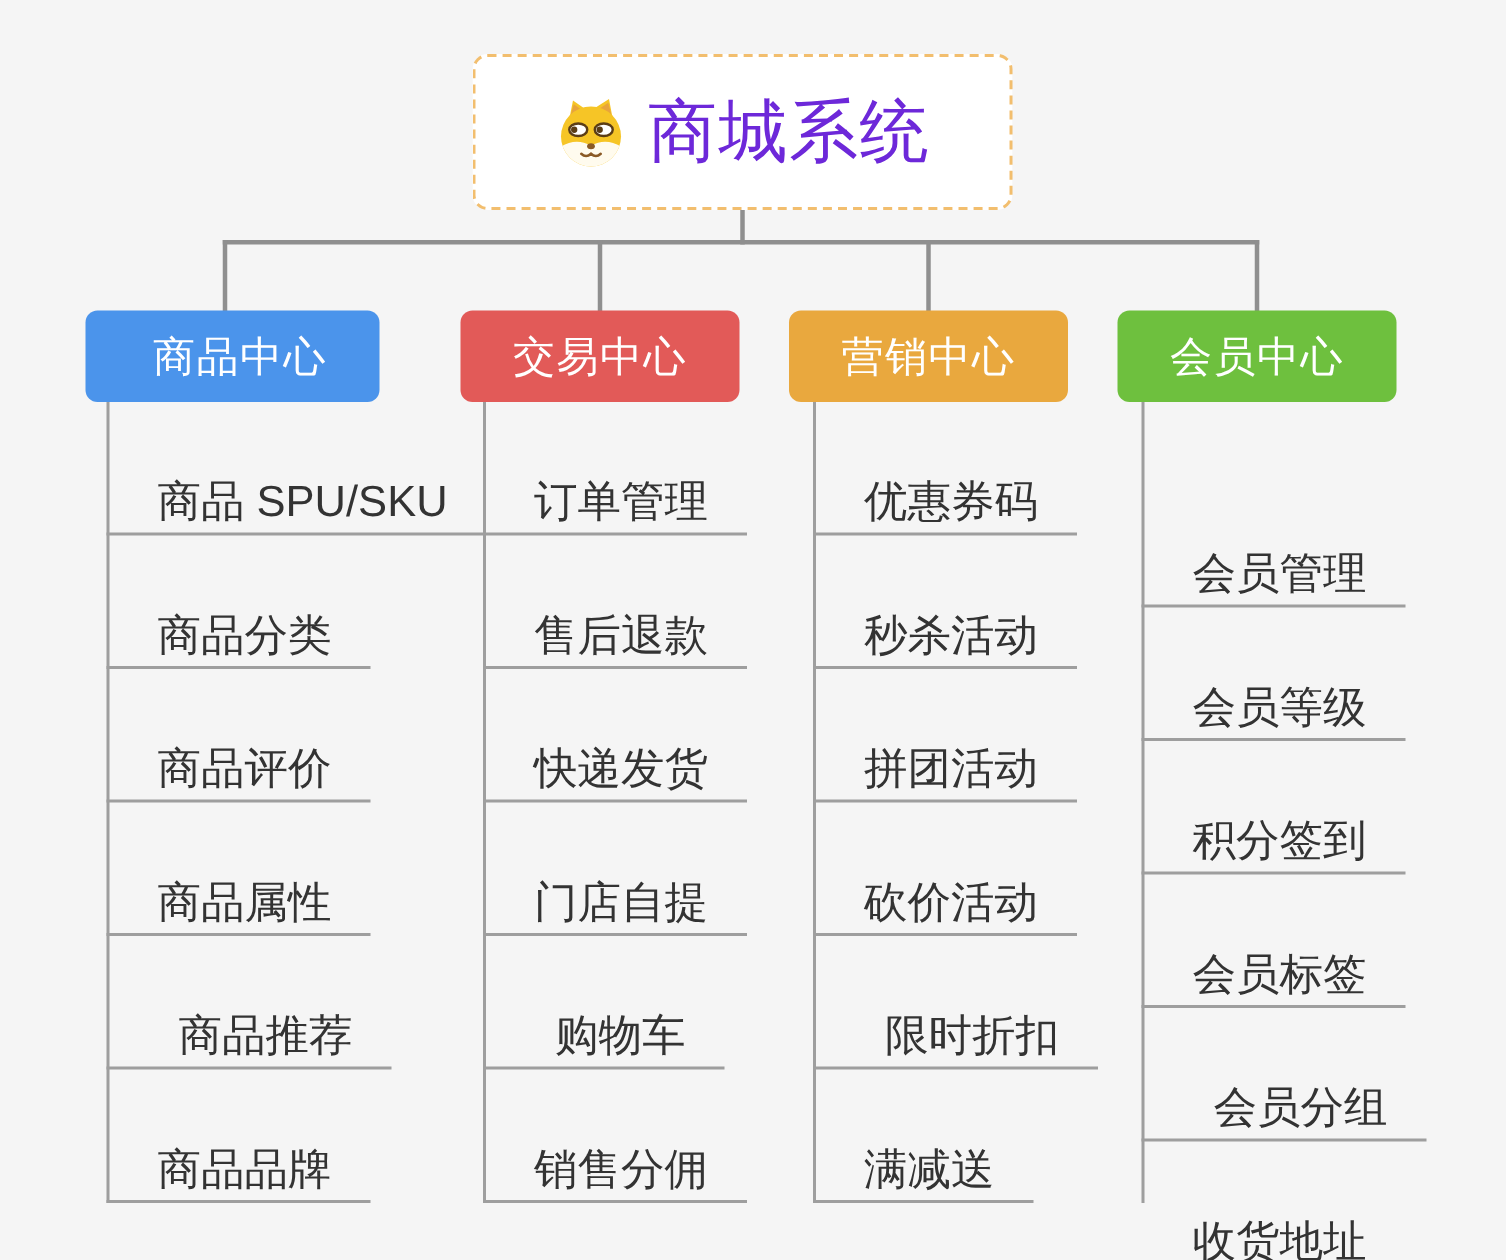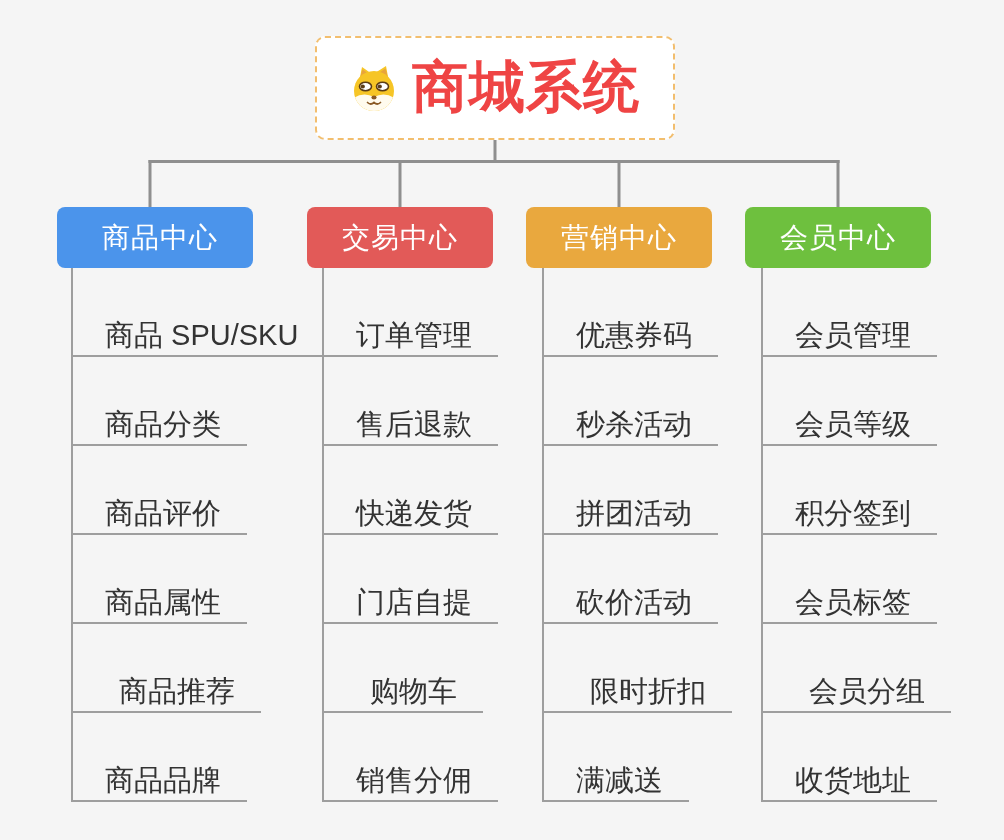--- a/index.html
+++ b/index.html
@@ -30,23 +30,23 @@
     border: 2px dashed #F2BE6E;
     border-radius: 10px;
     box-sizing: border-box;
     display: flex;
     align-items: center;
     justify-content: center;
     gap: 14px;
     cursor: pointer;
   }
   .root-title {
-    font-size: 56px;
-    font-weight: 700;
-    color: #ef4444;
+    font-size: 46px;
+    font-weight: 400;
+    color: #6d28d9;
     letter-spacing: 1px;
     white-space: nowrap;
   }
   .dog-icon {
     width: 48px; height: 48px;
     display: inline-flex;
     flex: 0 0 auto;
   }
   .branch-node {
     position: absolute;
@@ -75,21 +75,21 @@
   }
   
   .bpos-0 { left: 57px; padding-left: 10px; }
   .bpos-1 { left: 307px; }
   .bpos-2 { left: 526px; }
   .bpos-3 { left: 745px; }
   
   .lcol-0 { left: 71px; }
   .lcol-1 { left: 322px; }
   .lcol-2 { left: 542px; }
-  .lcol-3 { left: 761px; }
+  .lcol-3 { left: 761px; margin-top: 48px; }
   
   .lrow-0 { top: 321px; }
   .lrow-1 { top: 410px; }
   .lrow-2 { top: 499px; }
   .lrow-3 { top: 588px; }
   .lrow-4 { top: 677px; padding-left: 48px; }
   .lrow-5 { top: 766px; }
 </style>
 </head>
 <body>

